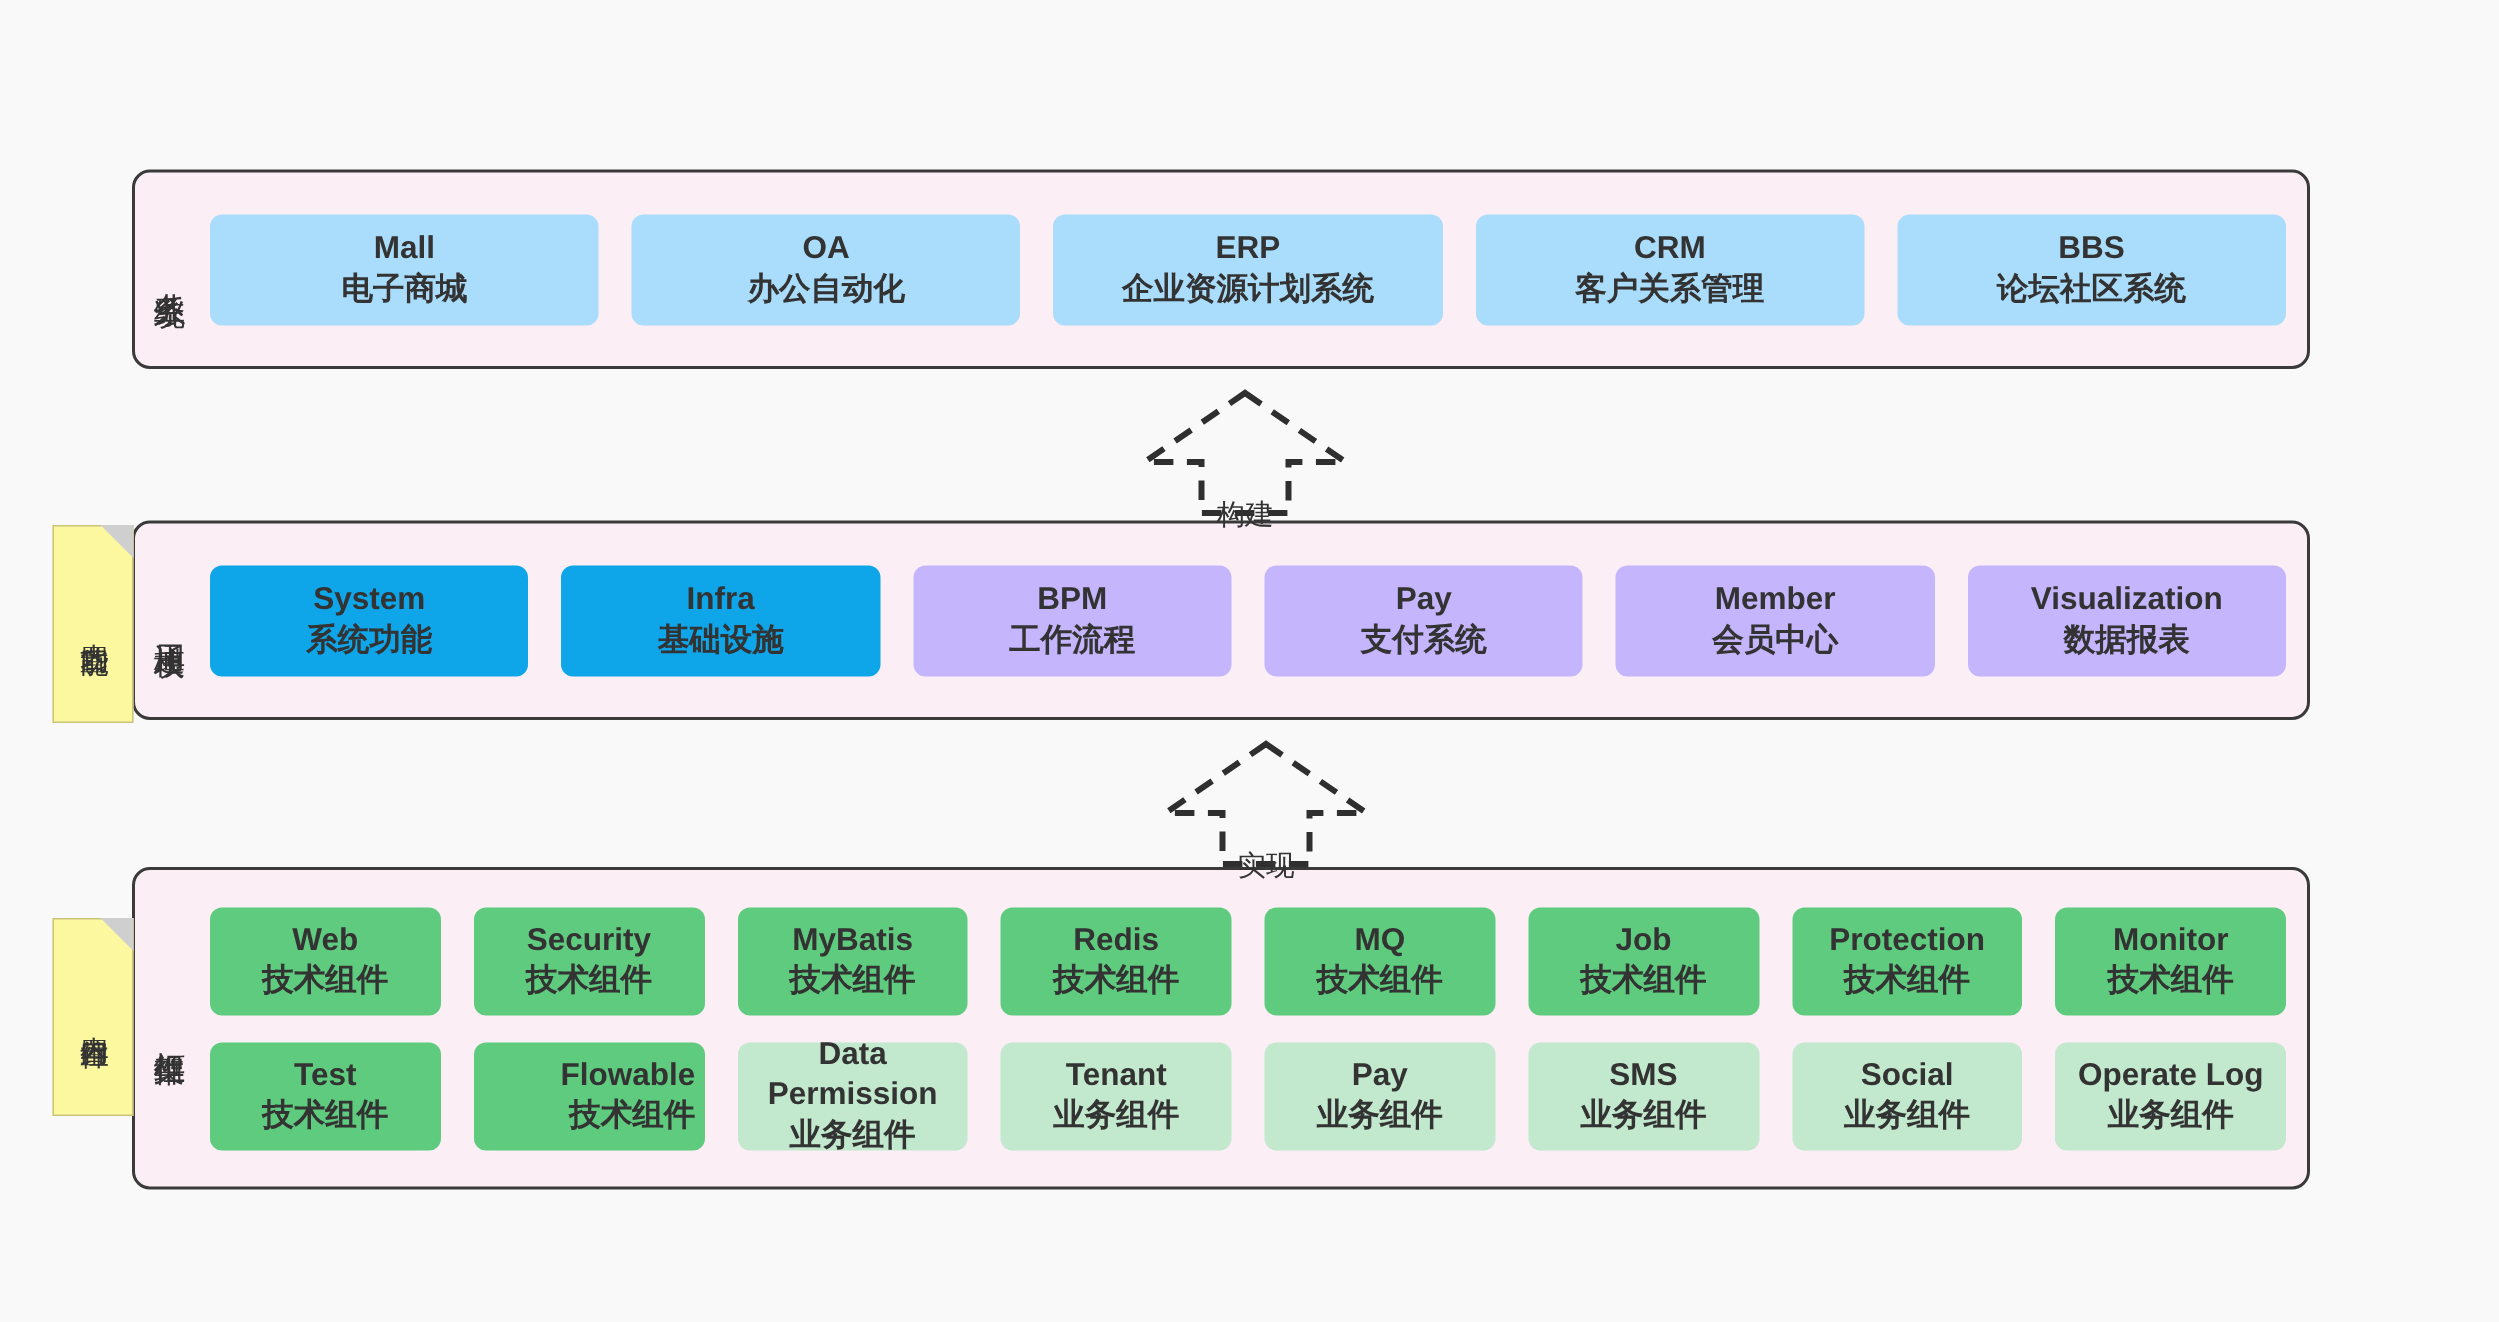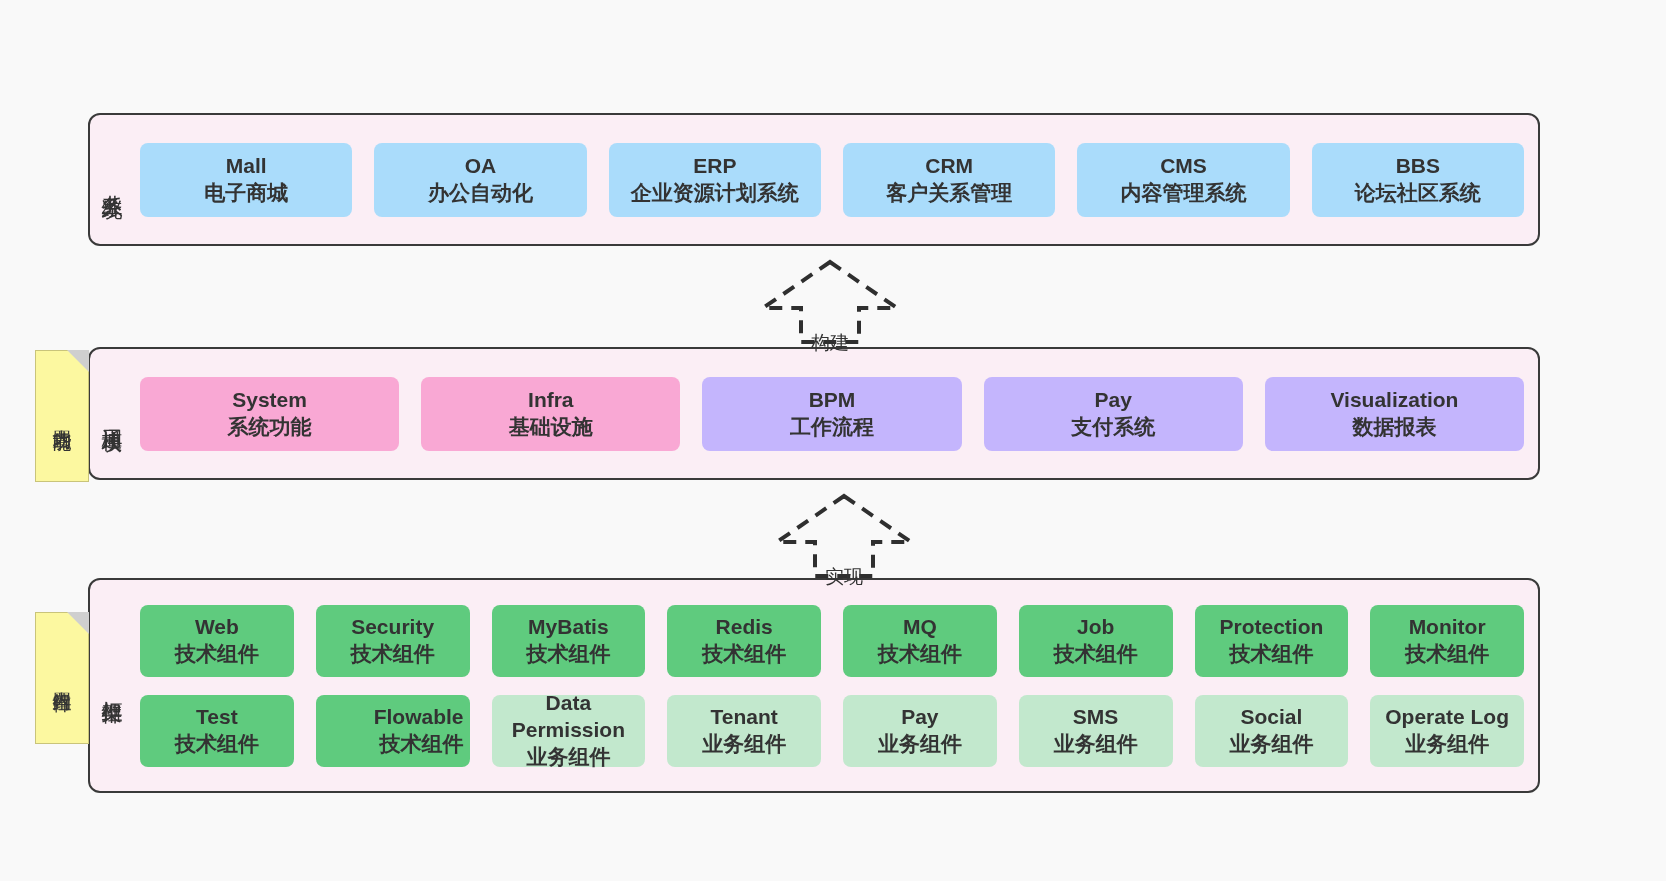--- a/index.html
+++ b/index.html
@@ -84,21 +84,21 @@
     color: #333333;
     white-space: normal;
   }
   .card .cn {
     font-size: 21px;
     color: #333333;
   }
 
   
   .c-blue       { background: #aadcfb; }
-  .c-red        { background: #f9a8d4; }
+  .c-red        { background: #0ea5e9; }
   .c-pink       { background: #c4b5fd; }
   .c-green      { background: #5fcb7e; }
   .c-greenlight { background: #c2e8cd; }
 
   
   .note {
     position: absolute;
     background: #fcf8a0;
     border: 1px solid #c9c47a;
     box-sizing: border-box;
@@ -157,24 +157,20 @@
             <div class="en">OA</div>
             <div class="cn">办公自动化</div>
           </div>
           <div class="card c-blue" style="height: 74px;">
             <div class="en">ERP</div>
             <div class="cn">企业资源计划系统</div>
           </div>
           <div class="card c-blue" style="height: 74px;">
             <div class="en">CRM</div>
             <div class="cn">客户关系管理</div>
-          </div>
-          <div class="card c-blue" style="height: 74px;">
-            <div class="en">CMS</div>
-            <div class="cn">内容管理系统</div>
           </div>
           <div class="card c-blue" style="height: 74px;">
             <div class="en">BBS</div>
             <div class="cn">论坛社区系统</div>
           </div>
         </div>
     </div>
   </div>
 
   <div class="arrow" id="arrow-build" style="left:755px; top:256px; width:150px; height:90px;">
@@ -204,20 +200,24 @@
           </div>
           <div class="card c-pink" style="height: 74px;">
             <div class="en">BPM</div>
             <div class="cn">工作流程</div>
           </div>
           <div class="card c-pink" style="height: 74px;">
             <div class="en">Pay</div>
             <div class="cn">支付系统</div>
           </div>
           <div class="card c-pink" style="height: 74px;">
+            <div class="en">Member</div>
+            <div class="cn">会员中心</div>
+          </div>
+          <div class="card c-pink" style="height: 74px;">
             <div class="en">Visualization</div>
             <div class="cn">数据报表</div>
           </div>
         </div>
     </div>
   </div>
 
   <div class="arrow" id="arrow-impl" style="left:769px; top:490px; width:150px; height:90px;">
     <svg width="150" height="90" viewBox="0 0 150 90">
       <path d="M 75 6 L 142 52 L 104 52 L 104 86 L 46 86 L 46 52 L 8 52 Z" fill="#f9f9f9" stroke="#2f2f2f" stroke-width="4" stroke-dasharray="13 9" stroke-linejoin="miter"></path>

